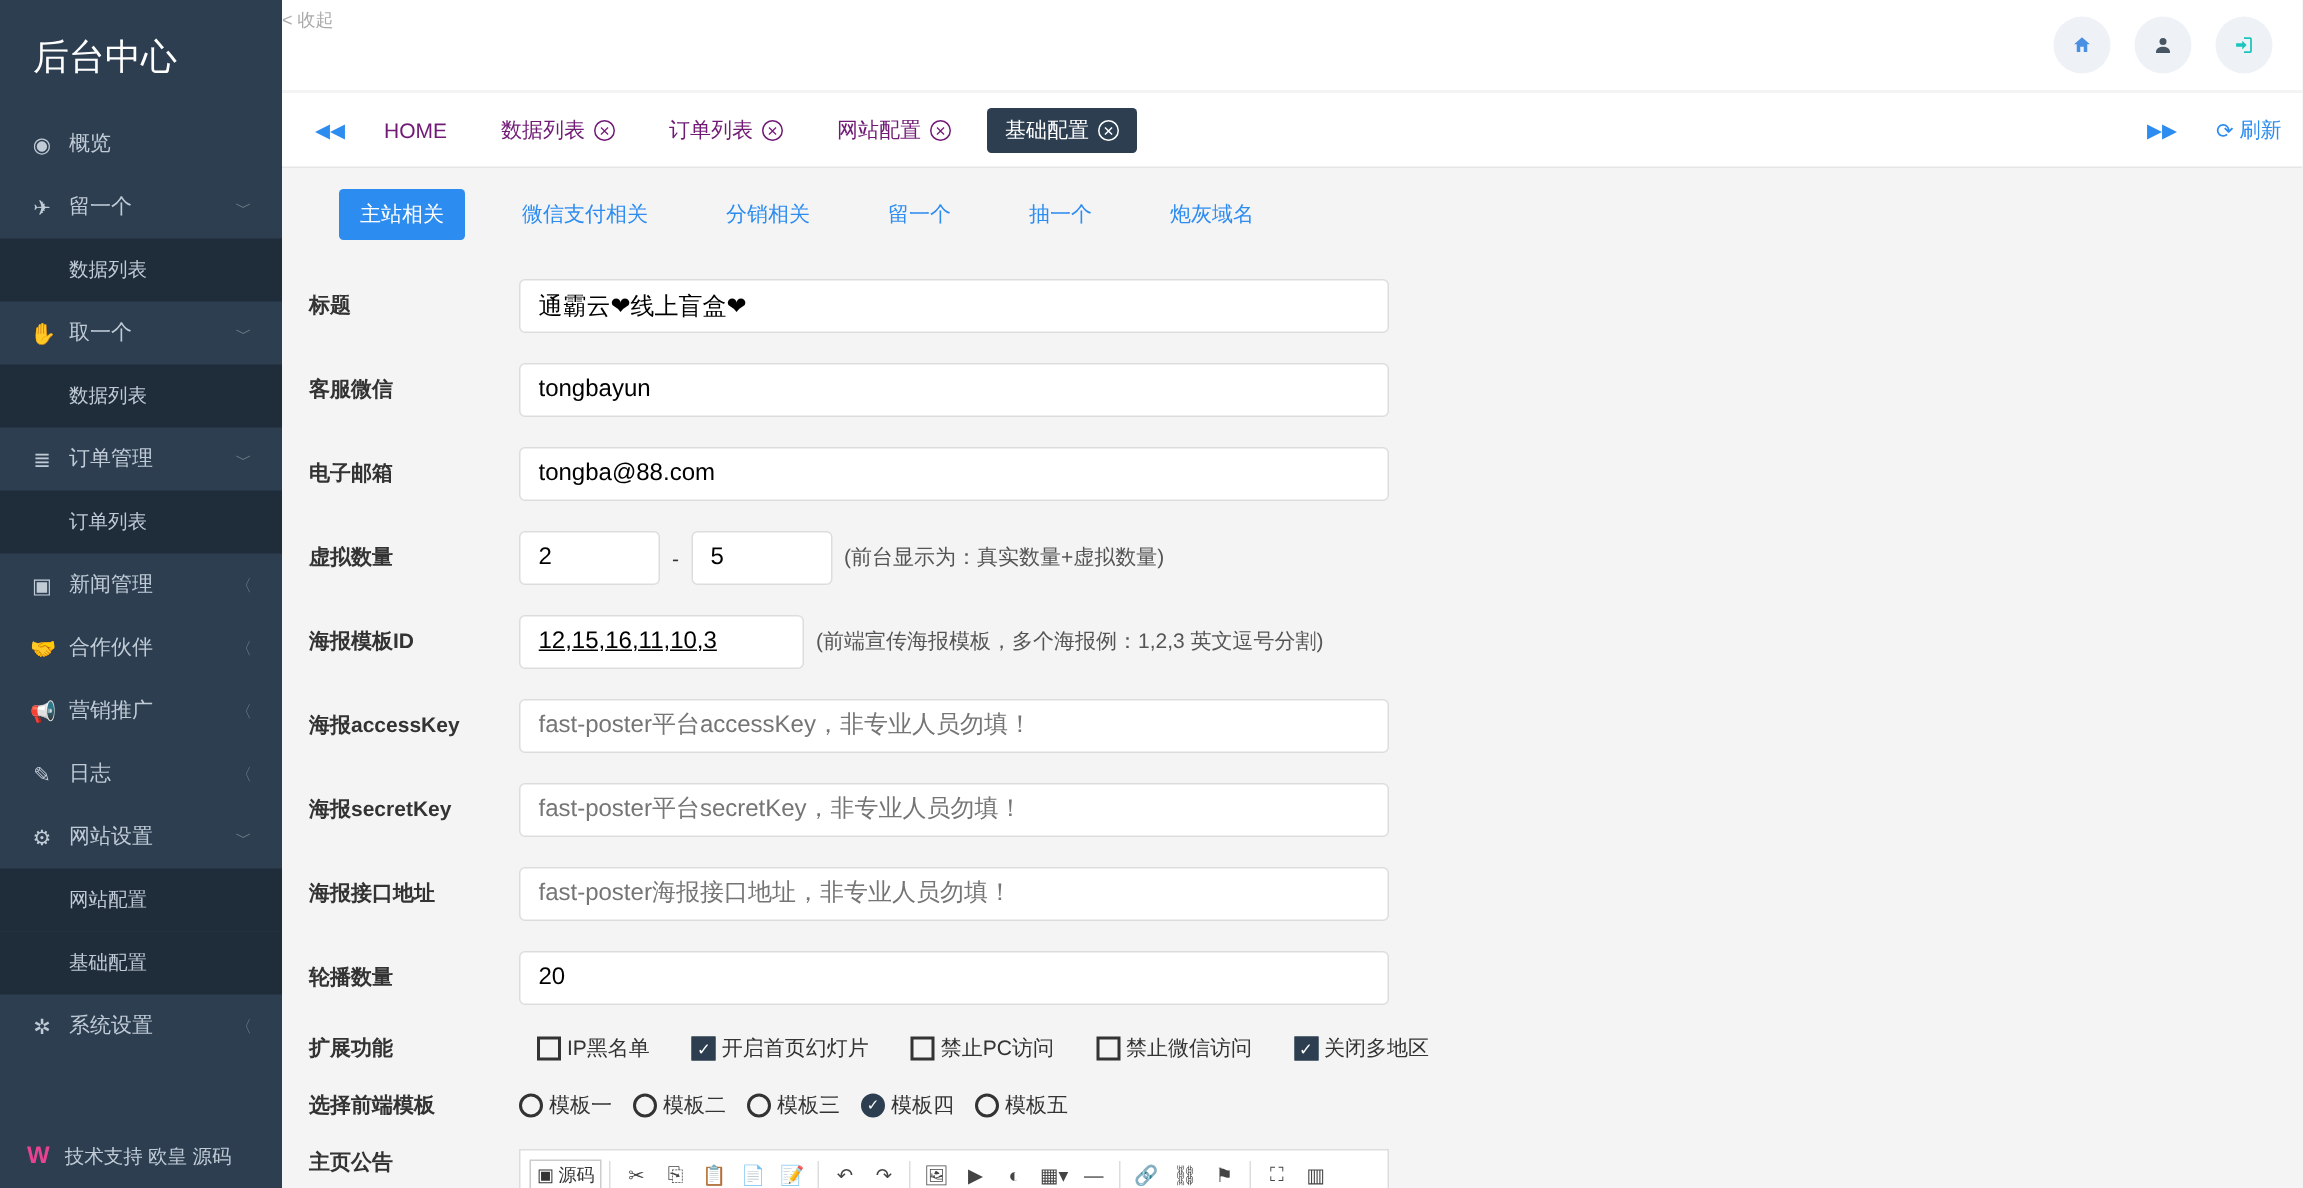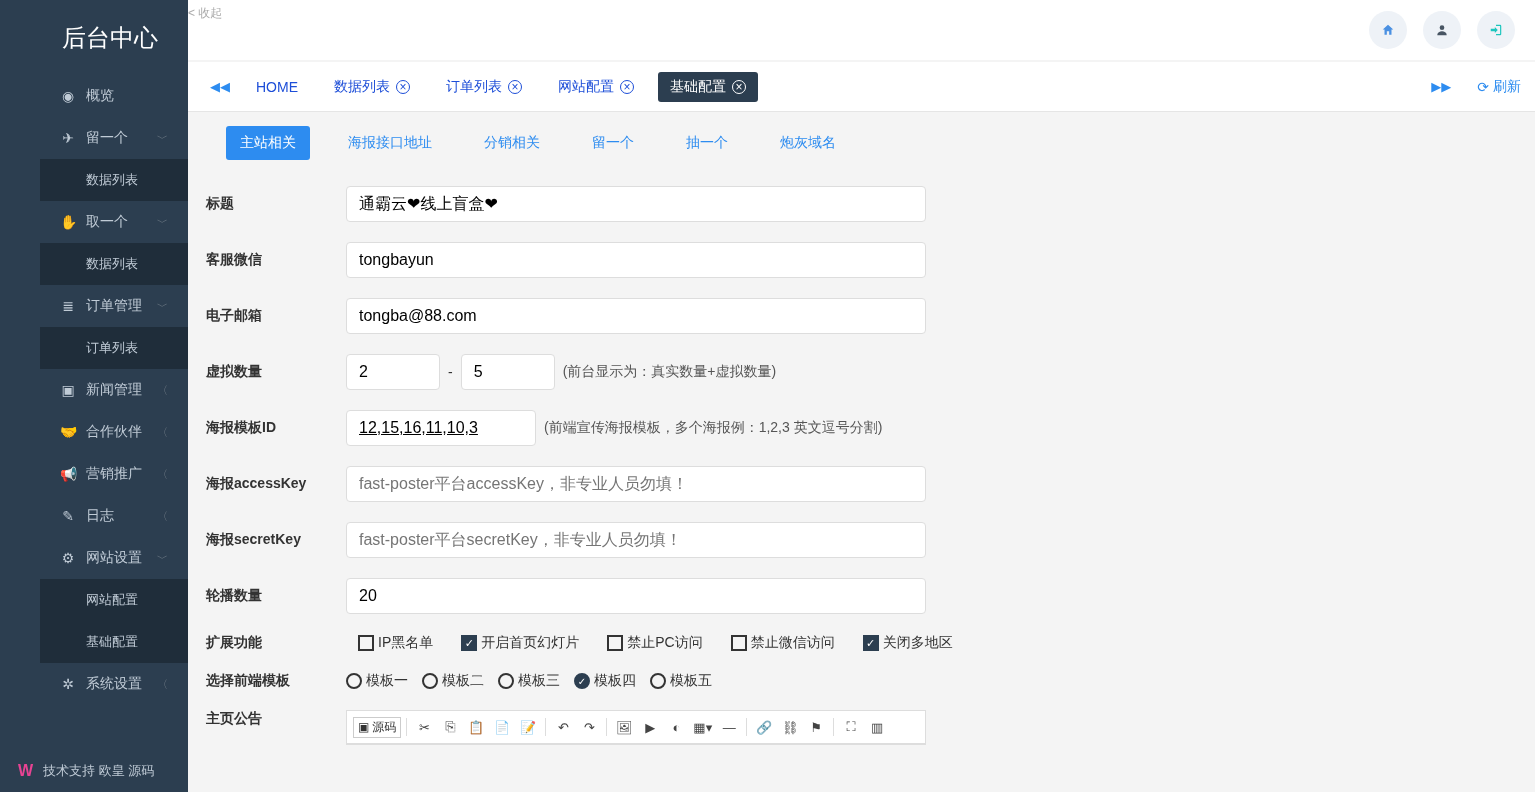--- a/index.html
+++ b/index.html
@@ -1,19 +1,19 @@
 <!DOCTYPE html>
 <html><head>
 <meta charset="utf-8">
 <style>
 * { margin: 0; padding: 0; box-sizing: border-box; }
 body { font-family: "Microsoft YaHei", Arial, sans-serif; font-size: 14px; color: #333; background: #f4f4f4; width: 1535px; height: 792px; overflow: hidden; position: relative; }
 
 
-.sidebar { position: fixed; left: 0; top: 0; width: 188px; height: 100%; background: #2c3e50; color: #c0cbd6; z-index: 10; padding-left: 40px; }
+.sidebar { position: fixed; left: 0; top: 0; width: 188px; height: 100%; background: #2c3e50; color: #c0cbd6; z-index: 10; }
 .sidebar-header { height: 75px; display: flex; align-items: center; padding-left: 22px; font-size: 24px; color: #fff; background: #2c3e50; }
 .collapse-tag { position: absolute; top: 5px; left: 188px; font-size: 12px; color: #aaa; z-index: 20; }
 .menu { list-style: none; }
 .menu-item { padding: 12px 20px; display: flex; align-items: center; cursor: pointer; position: relative; }
 .menu-item.sub { padding-left: 46px; background: #1f2d3a; font-size: 13px; }
 .menu-item .label { flex: 1; }
 .menu-item .chev { font-size: 11px; color: #6e7a85; }
 .menu-icon { width: 16px; margin-right: 10px; text-align: center; font-size: 14px; }
 .footer-support { position: absolute; bottom: 0; left: 0; width: 188px; padding: 12px 18px; font-size: 13px; color: #c0cbd6; background: #2c3e50; display: flex; align-items: center; }
 .footer-support .logo-w { color: #e84393; font-weight: bold; margin-right: 10px; font-size: 16px; }
@@ -21,21 +21,21 @@
 
 .main { margin-left: 188px; height: 100%; display: flex; flex-direction: column; background: #f4f4f4; }
 .topbar { height: 60px; background: #fff; display: flex; align-items: center; justify-content: flex-end; padding: 0 20px; gap: 16px; }
 .topbar .circle-btn { width: 38px; height: 38px; border-radius: 50%; background: #eef2f7; display: flex; align-items: center; justify-content: center; cursor: pointer; color: #485563; }
 .topbar .circle-btn.home { color: #4a90e2; }
 .topbar .circle-btn.exit { color: #1bc5bd; }
 
 
 .tabsbar { height: 50px; background: #fff; border-bottom: 1px solid #e5e5e5; display: flex; align-items: center; padding: 0 14px; margin-top: 2px; }
 .tabsbar .nav-arrow { color: #2d8cf0; padding: 6px 8px; cursor: pointer; font-size: 13px; }
-.tabsbar .tab { padding: 6px 12px; margin: 0 6px; color: #1d4ed8; cursor: pointer; display: flex; align-items: center; border-radius: 3px; }
+.tabsbar .tab { padding: 6px 12px; margin: 0 6px; color: #701a75; cursor: pointer; display: flex; align-items: center; border-radius: 3px; }
 .tabsbar .tab.active { background: #2c3e50; color: #fff; }
 .tabsbar .tab .x { margin-left: 6px; font-size: 12px; border: 1px solid currentColor; border-radius: 50%; width: 14px; height: 14px; display: inline-flex; align-items: center; justify-content: center; line-height: 1; }
 .tabsbar .right { margin-left: auto; display: flex; align-items: center; gap: 18px; color: #2d8cf0; }
 .refresh { display: flex; align-items: center; gap: 4px; cursor: pointer; }
 
 
 .content { flex: 1; overflow-y: auto; padding: 0; }
 .subtabs { display: flex; padding: 14px 18px 0 18px; gap: 24px; margin-left: 20px; }
 .subtab { padding: 8px 14px; color: #2d8cf0; cursor: pointer; border-radius: 3px; }
 .subtab.active { background: #2d8cf0; color: #fff; }
@@ -195,21 +195,21 @@
       <span class="refresh">
         <span>⟳</span>
         <span>刷新</span>
       </span>
     </div>
   </div>
 
   <div class="content">
     <div class="subtabs" id="subtabs">
         <div class="subtab active">主站相关</div>
-        <div class="subtab">海报接口地址</div>
+        <div class="subtab">微信支付相关</div>
         <div class="subtab">分销相关</div>
         <div class="subtab">留一个</div>
         <div class="subtab">抽一个</div>
         <div class="subtab">炮灰域名</div>
       </div>
 
     <div class="form">
 
       <div class="form-row">
         <div class="form-label">标题</div>
@@ -257,20 +257,26 @@
           </div>
       </div>
 
       <div class="form-row">
         <div class="form-label">海报secretKey</div>
         <div class="form-field">
             <input type="text" class="w-long" placeholder="fast-poster平台secretKey，非专业人员勿填！" style="">
           </div>
       </div>
 
+      <div class="form-row">
+        <div class="form-label">海报接口地址</div>
+        <div class="form-field">
+            <input type="text" class="w-long" placeholder="fast-poster海报接口地址，非专业人员勿填！" style="">
+          </div>
+      </div>
 
       <div class="form-row">
         <div class="form-label">轮播数量</div>
         <div class="form-field">
             <input type="text" class="w-long" value="20" style="">
           </div>
       </div>
 
       <div class="form-row">
         <div class="form-label">扩展功能</div>

